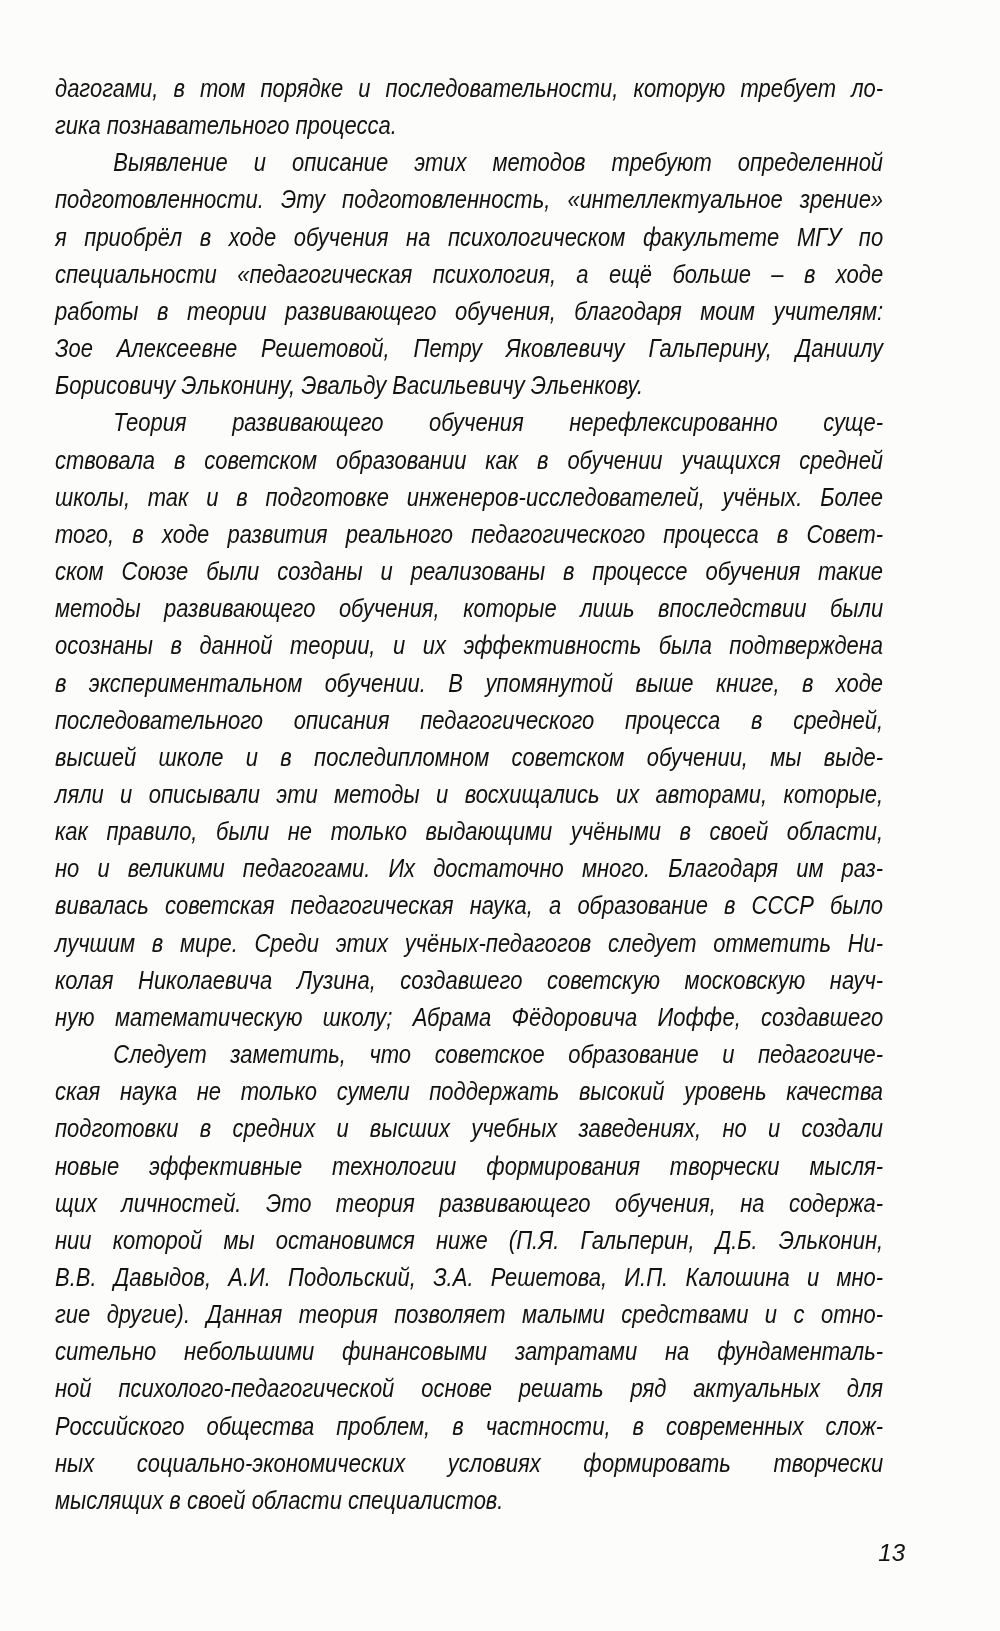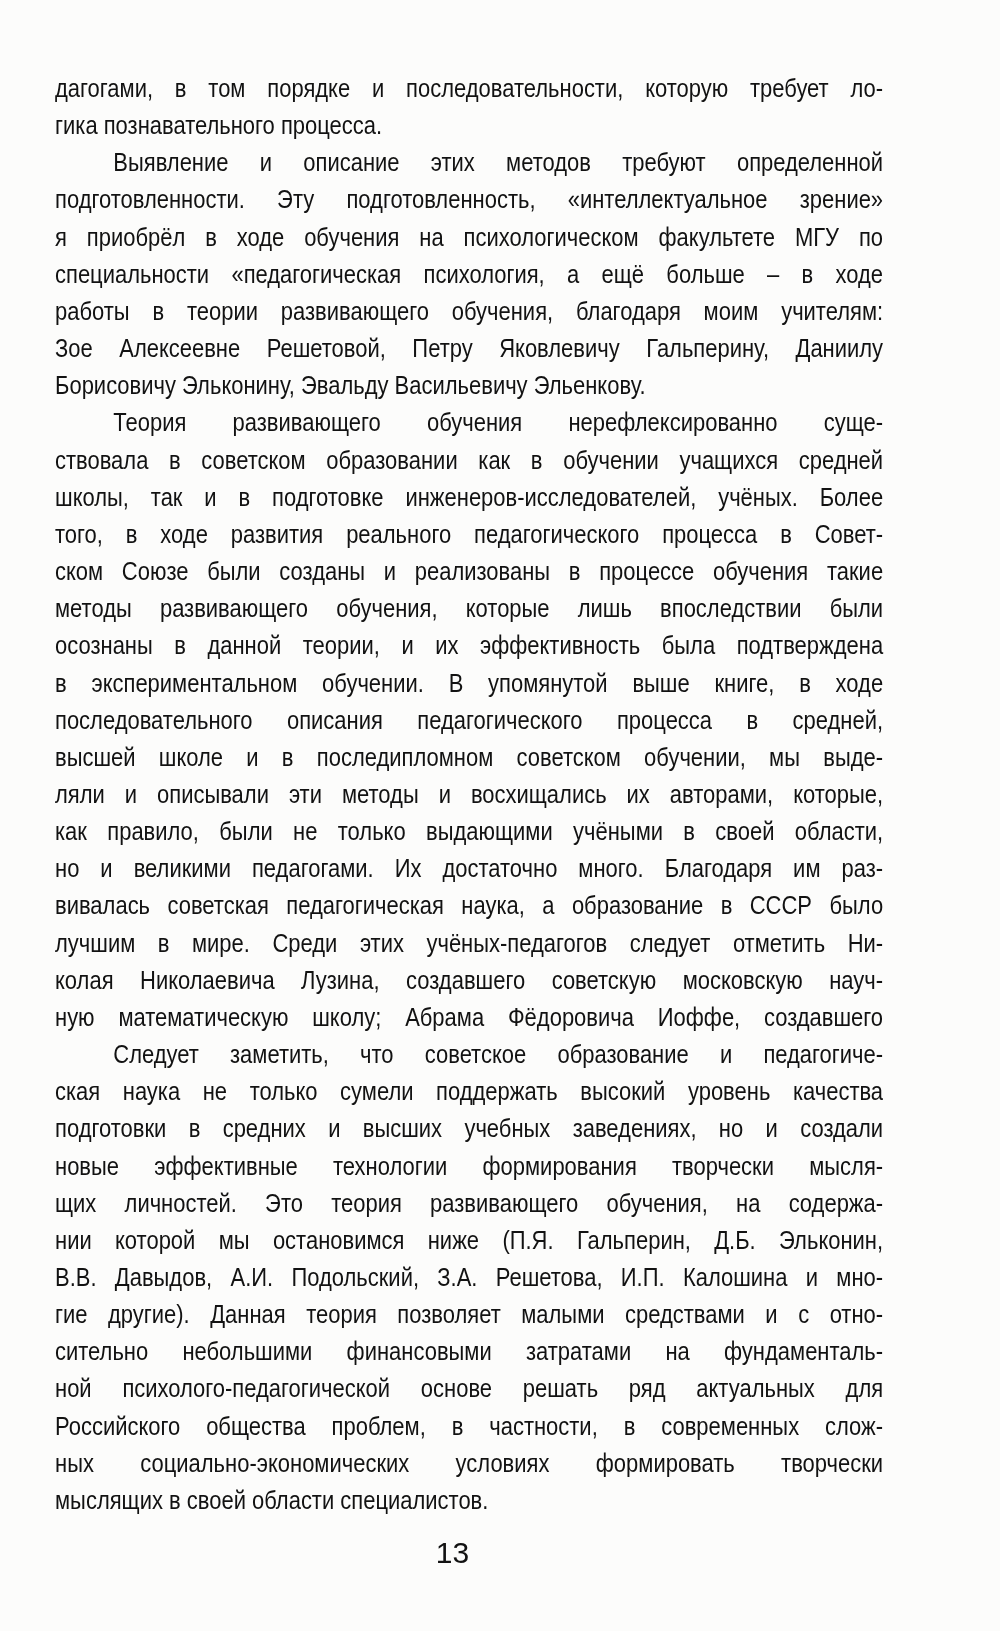--- a/index.html
+++ b/index.html
@@ -8,20 +8,21 @@
     background: #ffffff;
   }
   .page {
     position: relative;
     width: 1000px;
     height: 1631px;
     background: #fcfcfb;
     overflow: hidden;
     font-family: "Liberation Sans", sans-serif;
     color: #121212;
+    font-style: italic;
   }
   .text-block {
     position: absolute;
     left: 55px;
     top: 70px;
     width: 828px;
   }
   .paragraph {
     margin: 0;
     padding: 0;
@@ -42,22 +43,22 @@
   }
   .line.lastline {
     text-align: left;
     text-align-last: left;
   }
   .page-number {
     position: absolute;
     left: 0;
     top: 1535px;
     width: 905px;
-    text-align: center;
-    font-size: 30px;
+    text-align: right;
+    font-size: 24px;
     line-height: 36px;
     color: #121212;
   }
 </style>
 </head>
 <body>
 
 <div class="page">
   <div class="text-block">
       <div class="paragraph">

